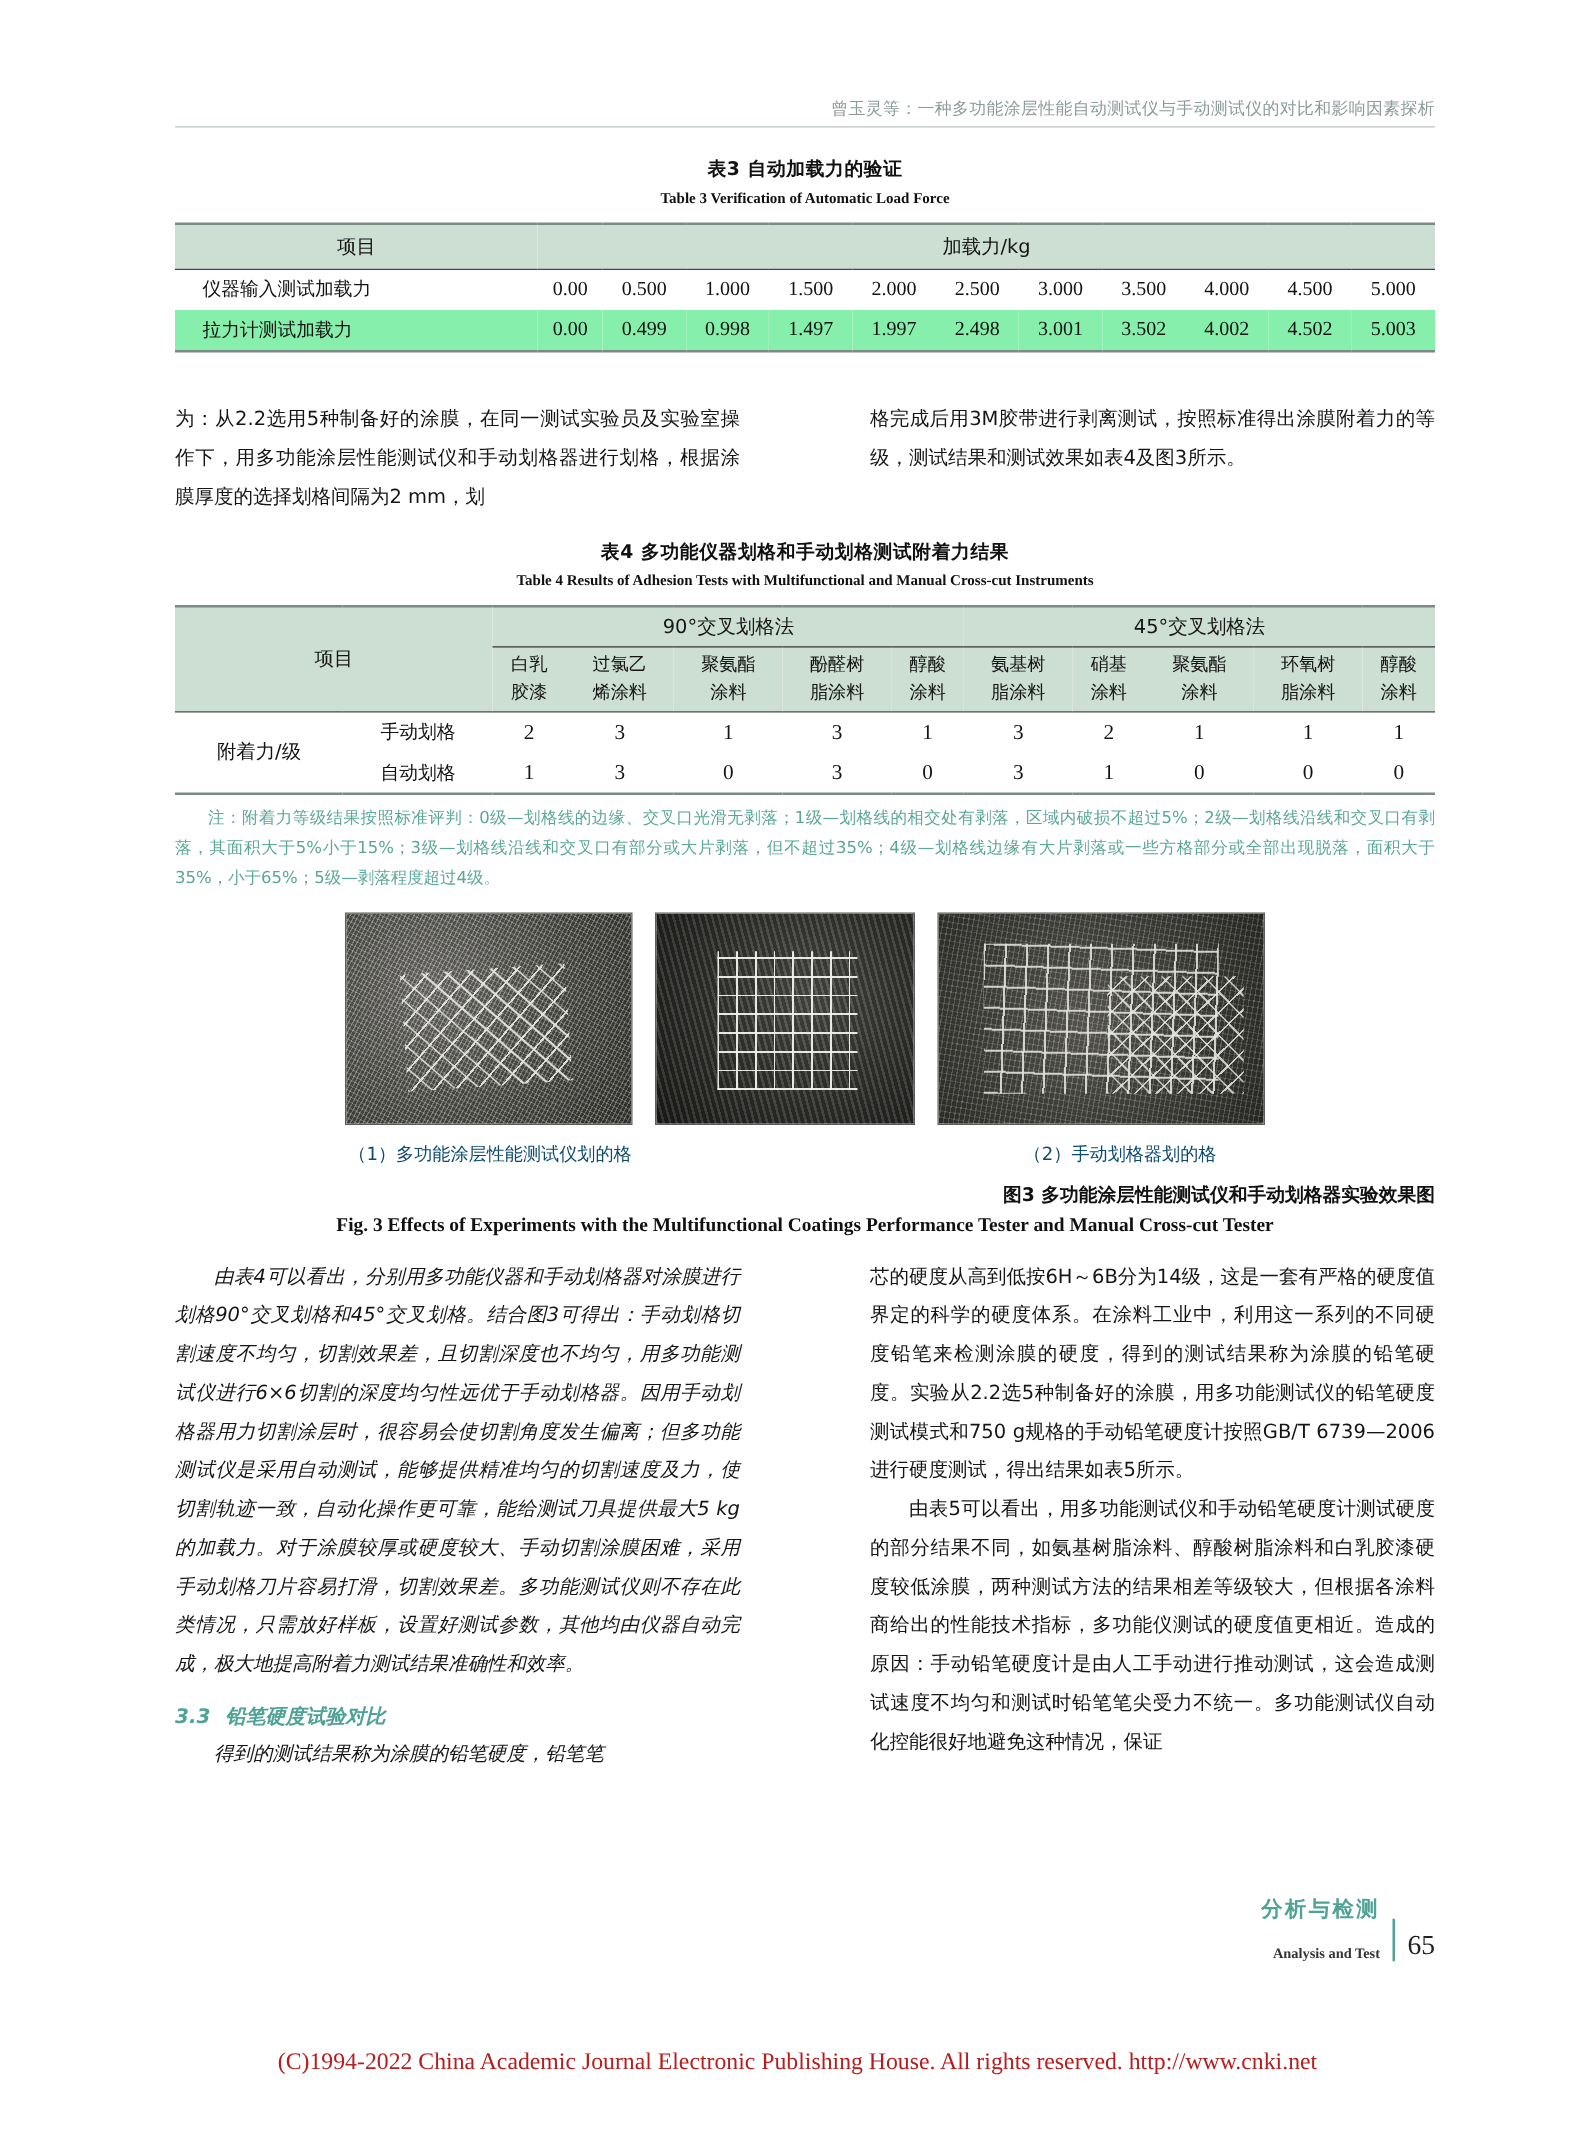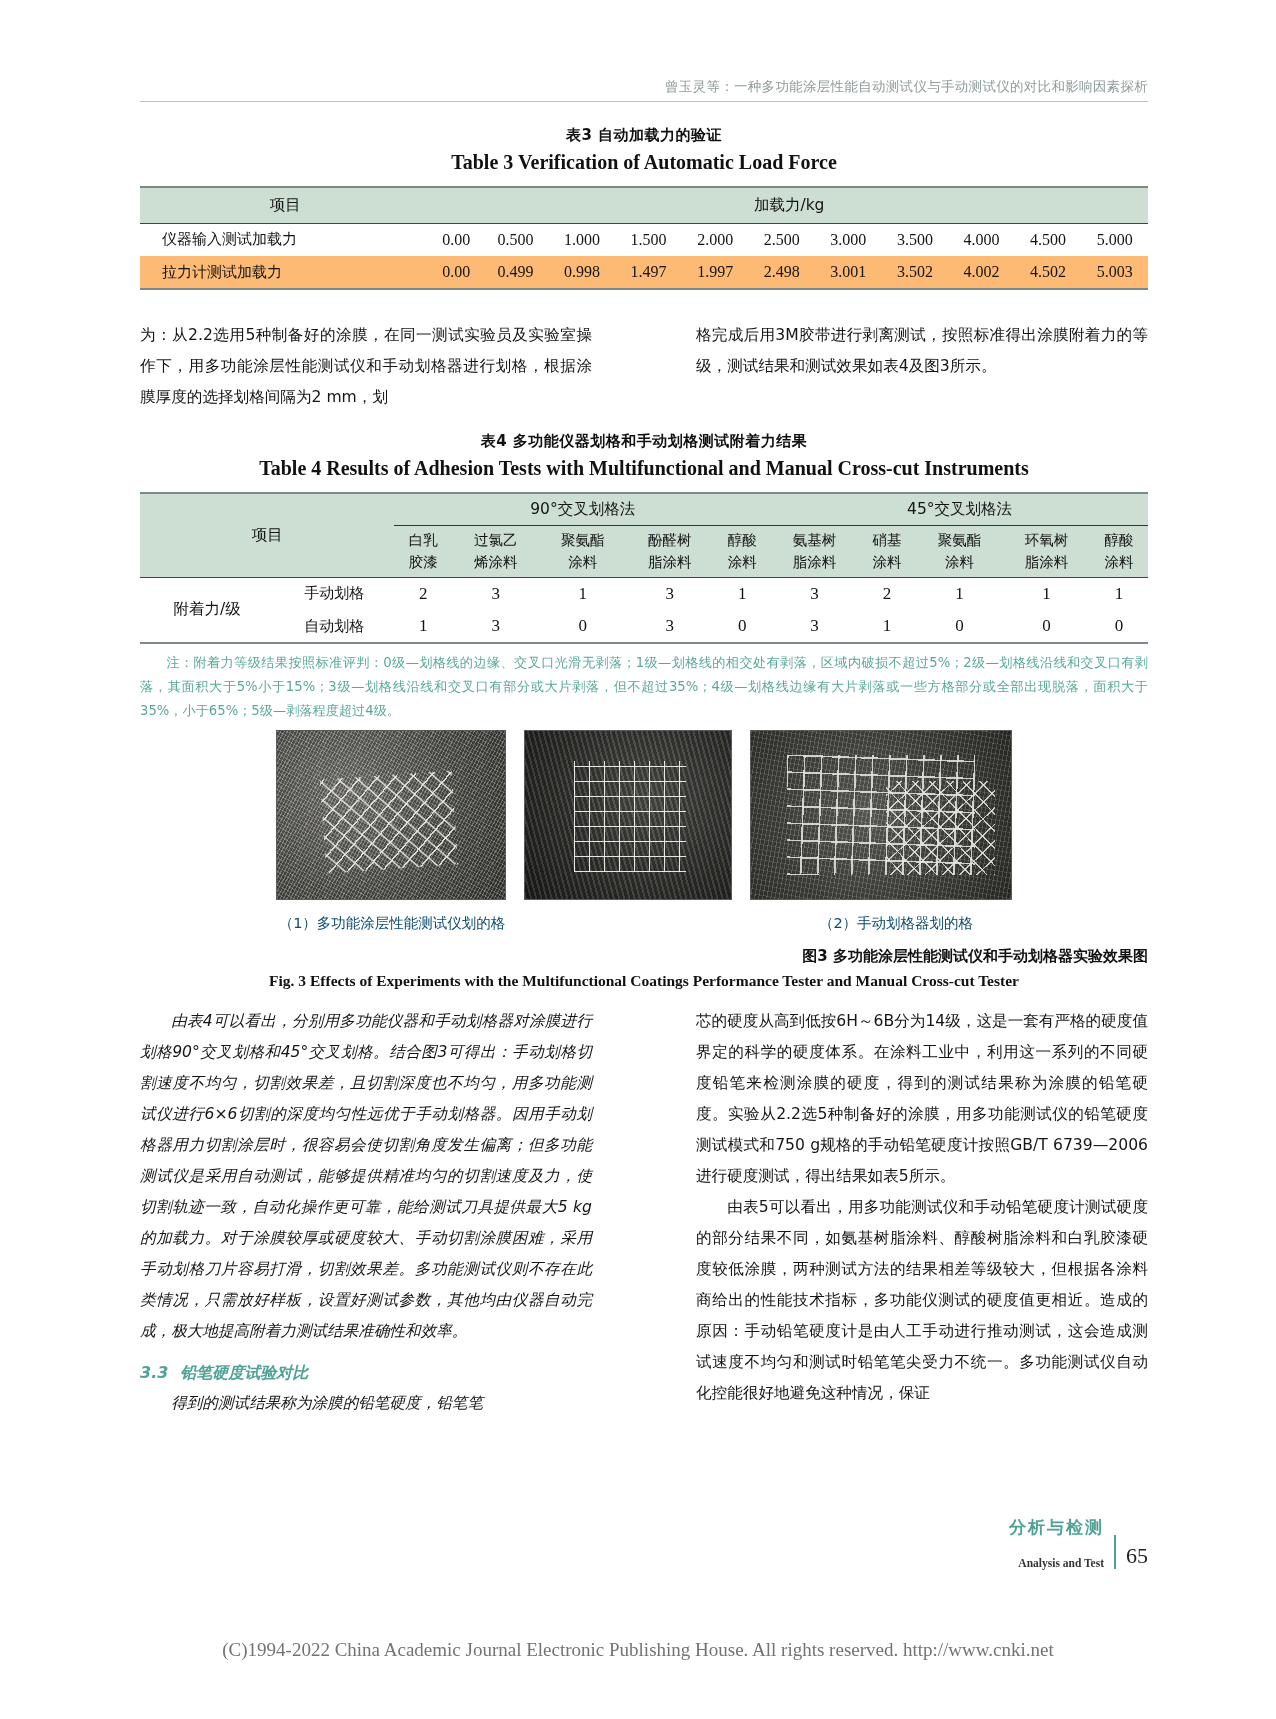--- a/index.html
+++ b/index.html
@@ -39,21 +39,21 @@
     text-align: center;
     font-family: "DejaVu Sans", "Liberation Sans", sans-serif;
     font-size: 15px;
     font-weight: 600;
     color: #111;
     letter-spacing: .5px;
   }
   .cap-en {
     text-align: center;
     font-family: "Liberation Serif", "DejaVu Serif", serif;
-    font-size: 20px;
+    font-size: 12px;
     font-weight: bold;
     color: #111;
     margin-top: 6px;
   }
 
   
   table.sci {
     border-collapse: collapse;
     width: 100%;
     font-family: "DejaVu Sans", "Liberation Sans", sans-serif;
@@ -77,21 +77,21 @@
     vertical-align: middle;
     color: #141414;
   }
   #t3 td.lbl {
     text-align: left;
     padding-left: 22px;
     white-space: nowrap;
   }
   #t3 .hdr td { font-size: 15.5px; height: 36px; }
   #t3 .hdr td.lbl { padding-left: 0; text-align: center; }
-  #t3 tr.shade td { background: #fdba74; }
+  #t3 tr.shade td { background: #86efac; }
   #t3 td.num { font-family: "Liberation Serif","DejaVu Serif",serif; font-size: 16px; }
 
   
   .col {
     position: absolute;
     width: 452px;
     font-family: "DejaVu Sans", "Liberation Sans", sans-serif;
     font-size: 15.6px;
     line-height: 31px;
     color: #151515;
@@ -270,21 +270,21 @@
     font-family: "Liberation Serif", "DejaVu Serif", serif;
     font-size: 22px; color: #222;
   }
 
   #copyright {
     position: absolute;
     left: 0; right: 0; bottom: 58px;
     text-align: center;
     font-family: "Liberation Serif", "DejaVu Serif", serif;
     font-size: 19px;
-    color: #737373;
+    color: #b91c1c;
     white-space: nowrap;
   }
 </style>
 </head>
 <body>
 
 <div class="page">
 
   <div class="runhead">曾玉灵等：一种多功能涂层性能自动测试仪与手动测试仪的对比和影响因素探析</div>
   <div class="runhead-rule"></div>

